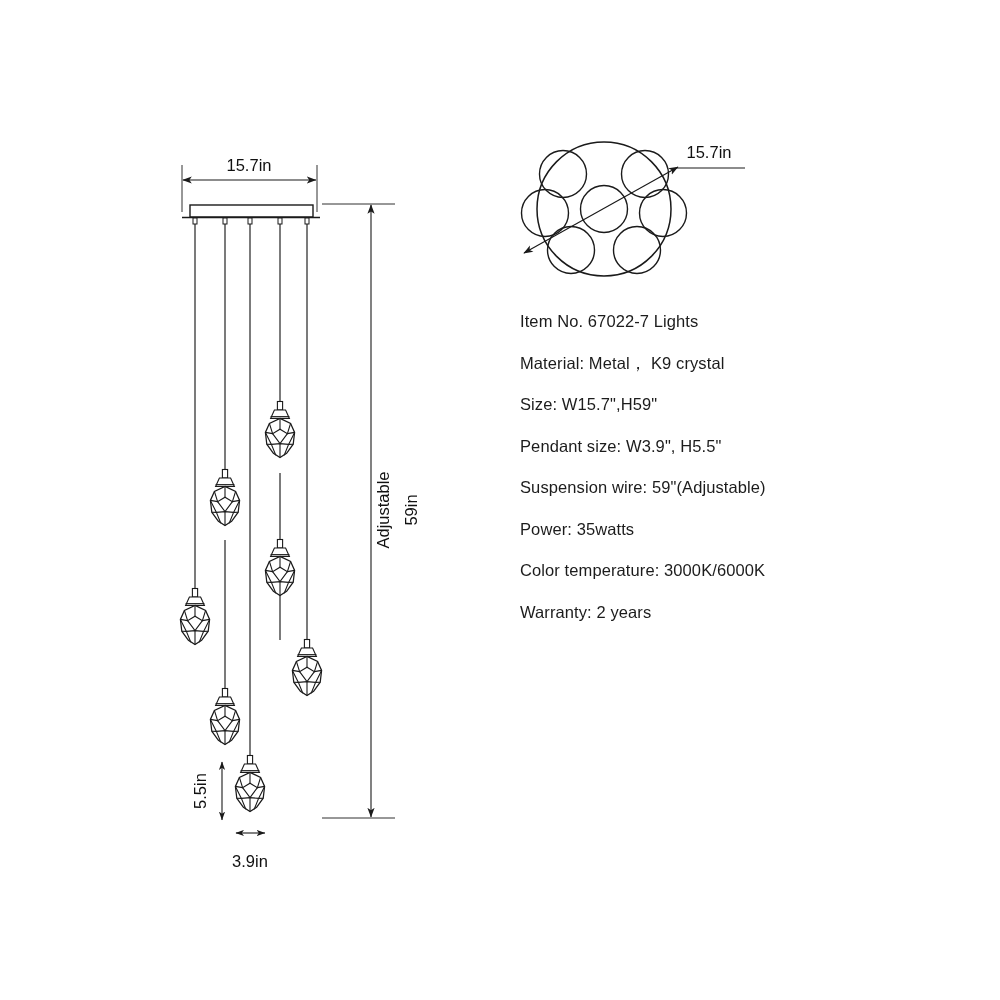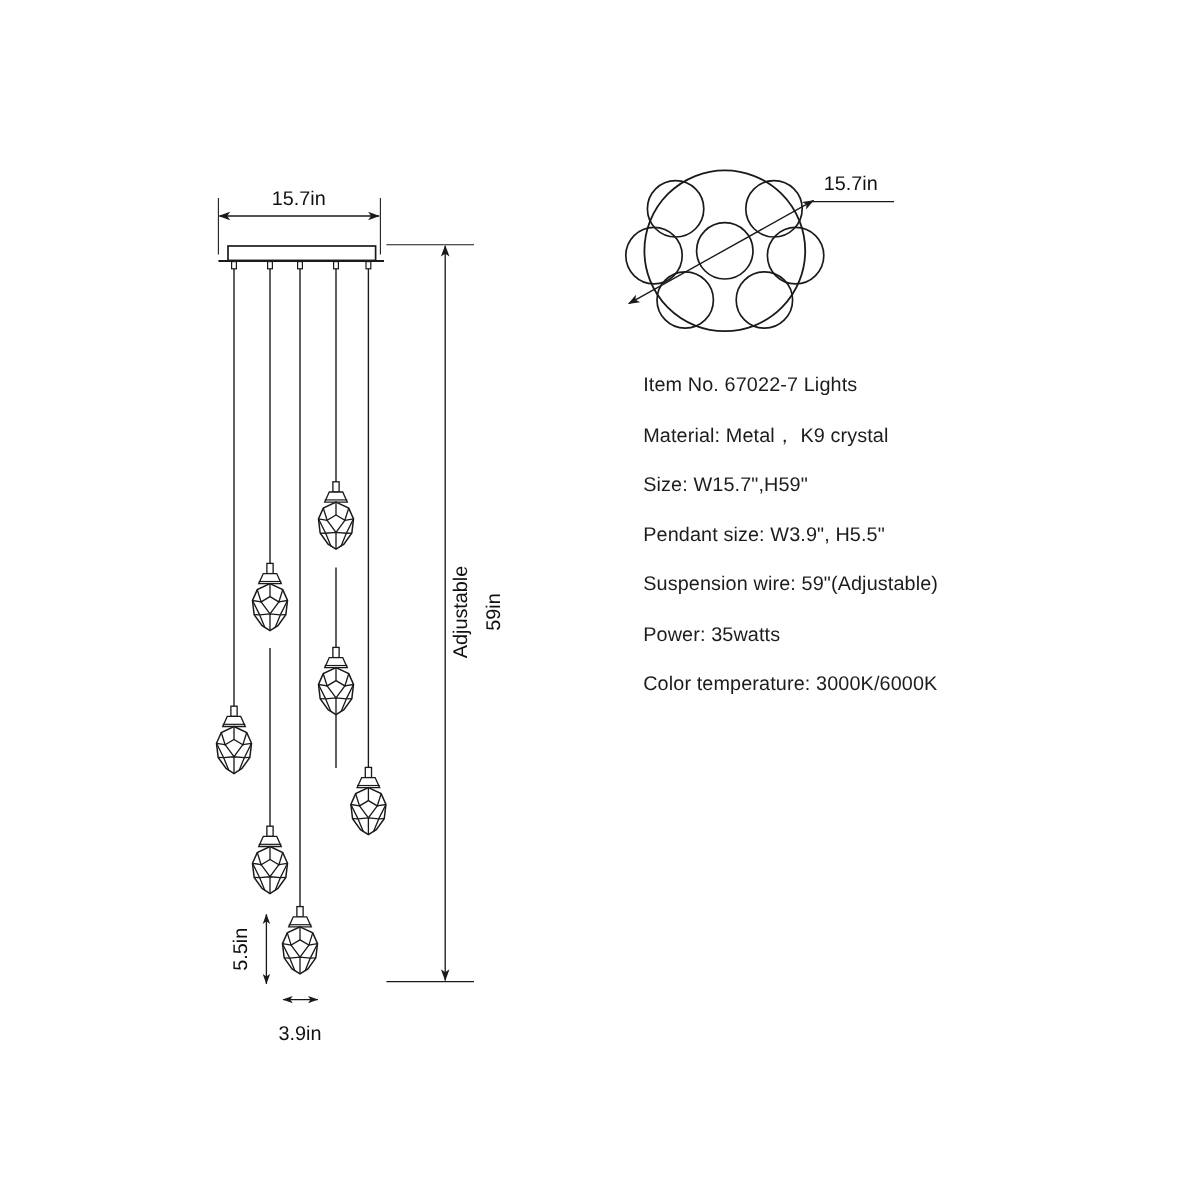--- a/index.html
+++ b/index.html
@@ -17,21 +17,21 @@
     color: #1a1a1a;
   }
   #sheet {
     position: absolute;
     inset: 0;
     width: 1000px;
     height: 1000px;
   }
   .spec-list {
     position: absolute;
-    left: 536px;
+    left: 520px;
     top: 313px;
     width: 430px;
   }
   .spec-line {
     font-size: 16.5px;
     line-height: 1.0;
     color: #1c1c1c;
     letter-spacing: 0.1px;
     height: 41.5px;
     white-space: pre;
@@ -167,13 +167,14 @@
 </svg>
 
 <div class="spec-list">
   <div class="spec-line">Item No. 67022-7 Lights</div>
   <div class="spec-line">Material: Metal， K9 crystal</div>
   <div class="spec-line">Size: W15.7",H59"</div>
   <div class="spec-line">Pendant size: W3.9", H5.5"</div>
   <div class="spec-line">Suspension wire: 59"(Adjustable)</div>
   <div class="spec-line">Power: 35watts</div>
   <div class="spec-line">Color temperature: 3000K/6000K</div>
+  <div class="spec-line">Warranty: 2 years</div>
 </div>
 
 </body></html>

